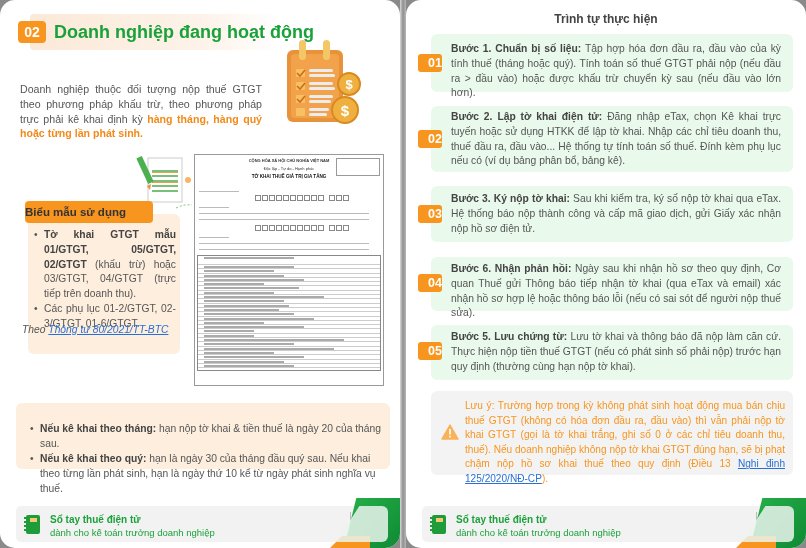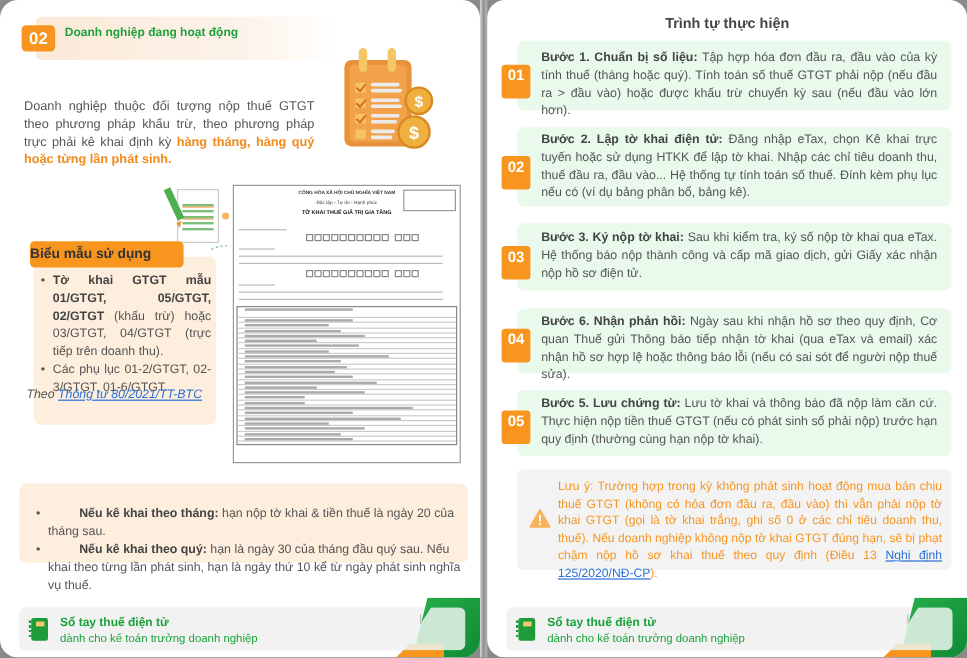--- a/index.html
+++ b/index.html
@@ -11,21 +11,21 @@
   .page-right { left: 406px; width: 400px; }
   .gutter { position: absolute; left: 400px; top: 0; width: 6px; height: 548px;
             background: linear-gradient(to right, #d8d8d8, #8f8f8f 50%, #b8b8b8); }
 
   
   .section-header { position: absolute; left: 18px; top: 14px; height: 36px; width: 262px; }
   .section-header .band { position: absolute; left: 12px; top: 0; width: 250px; height: 36px;
      background: linear-gradient(to right, #fbe9d8, #fdf3ea 70%, rgba(255,255,255,0)); border-radius: 4px; }
   .section-num { position: absolute; left: 0; top: 7px; width: 28px; height: 22px; background: #f7951f;
      color: #fff; font-weight: bold; font-size: 14px; line-height: 22px; text-align: center; border-radius: 4px; }
-  .section-title { position: absolute; left: 36px; top: 8px; color: #1aa23a; font-weight: bold; font-size: 10px; white-space: nowrap; }
+  .section-title { position: absolute; left: 36px; top: 8px; color: #1aa23a; font-weight: bold; font-size: 18px; white-space: nowrap; }
 
   .subheading { position: absolute; left: 20px; top: 64px; color: #f28a1a; font-weight: bold; font-size: 11.5px; white-space: nowrap; }
   .intro { position: absolute; left: 20px; top: 82px; width: 242px; font-size: 10.6px; line-height: 14.8px; color: #555; text-align: justify; }
   .intro .hl { color: #f28a1a; font-weight: bold; }
 
   .calendar-illus { position: absolute; left: 283px; top: 36px; width: 80px; height: 96px; }
 
   .forms-illus { position: absolute; left: 128px; top: 152px; width: 65px; height: 60px; }
 
   .form-card { position: absolute; left: 28px; top: 214px; width: 152px; height: 140px; background: #fdeedd; border-radius: 6px; }
@@ -47,21 +47,21 @@
   .doc-thumb .cells span { display: block; width: 6px; height: 6px; border: 1px solid #888; }
   .doc-thumb .tbl { position: absolute; left: 2px; top: 100px; width: 184px; height: 116px; border: 1px solid #888; }
   .doc-thumb .row { height: 4.3px; border-bottom: 1px solid #ccc; position: relative; }
   .doc-thumb .row::before { content: ""; position: absolute; left: 6px; top: 1px; height: 2px; background: #aaa; width: var(--w, 90px); }
 
   .deadline-card { position: absolute; left: 16px; top: 403px; width: 374px; height: 66px; background: #fdeedd; border-radius: 6px; }
   .tab-deadline { left: 26px; top: 388px; width: 128px; height: 22px; font-size: 12px; line-height: 22px; padding-left: 10px; }
   .deadline-list { position: absolute; left: 30px; top: 421px; width: 356px; font-size: 10.3px; line-height: 15px; color: #555; list-style: none; }
   .deadline-list li { position: relative; padding-left: 10px; }
   .deadline-list li::before { content: "•"; position: absolute; left: 0; top: 0; }
-  .deadline-list b { color: #444; margin-left: 26px; }
+  .deadline-list b { color: #444; }
 
   .footer { position: absolute; top: 506px; width: 370px; height: 36px; background: #f2f2f2; border-radius: 5px; }
   .footer-left { left: 16px; }
   .footer-right { left: 16px; }
   .footer .book-icon { position: absolute; left: 10px; top: 9px; width: 14px; height: 19px; background: #1f9c3a; border-radius: 2px; }
   .footer .book-icon::before { content: ""; position: absolute; left: 4px; top: 3px; width: 7px; height: 4px; background: #f7c873; }
   .footer .book-icon::after { content: ""; position: absolute; left: -2px; top: 2px; width: 2px; height: 15px;
      background: repeating-linear-gradient(to bottom, #1f9c3a 0 2px, transparent 2px 4px); }
   .footer .f-title { position: absolute; left: 34px; top: 8px; color: #1aa23a; font-weight: bold; font-size: 10px; white-space: nowrap; }
   .footer .f-sub { position: absolute; left: 34px; top: 21px; color: #1aa23a; font-size: 9.5px; white-space: nowrap; }
@@ -71,22 +71,22 @@
   .corner-deco .green { position: absolute; right: 0; top: 0; width: 56px; height: 50px; background: linear-gradient(135deg, #27b04a, #0f8a34);
      clip-path: polygon(22% 0, 100% 0, 100% 100%, 0 100%); }
   .corner-deco .orange { position: absolute; left: 0; bottom: 0; width: 40px; height: 12px; background: #f7951f;
      clip-path: polygon(30% 0, 100% 0, 100% 100%, 0 100%); }
   .corner-deco .pale { position: absolute; left: 6px; top: 8px; width: 52px; height: 36px; background: rgba(235,245,238,0.85); border-radius: 0 6px 6px 0;
      clip-path: polygon(45% 0, 100% 0, 100% 100%, 0 100%); }
 
   
   .right-title { position: absolute; left: 0; width: 400px; top: 12px; text-align: center; font-weight: bold; font-size: 12px; color: #444; }
   .step { position: absolute; left: 25px; width: 362px; background: #e9f9ec; border-radius: 6px; }
-  .step-num { position: absolute; left: -13px; width: 24px; height: 28px; background: #f7951f; border-radius: 3px;
-     color: #fff; font-weight: bold; font-size: 12.5px; line-height: 18px; text-align: center; }
+  .step-num { position: absolute; left: -13px; width: 24px; height: 18px; background: #f7951f; border-radius: 3px;
+     color: #fff; font-weight: bold; font-size: 12.5px; line-height: 18px; text-align: right; }
   .step-text { position: absolute; left: 20px; right: 12px; font-size: 10.3px; line-height: 14.8px; color: #555; text-align: justify; }
   .step-text b { color: #444; }
 
   .note { position: absolute; left: 25px; top: 391px; width: 362px; height: 84px; background: #f3f3f3; border-radius: 6px; }
   .note .warn { position: absolute; left: 10px; top: 33px; width: 18px; height: 16px; }
   .note .note-text { position: absolute; left: 34px; top: 8px; width: 320px; font-size: 10.1px; line-height: 14.6px; color: #f7951f; text-align: justify; }
   .note .note-text a { color: #2a6fd6; text-decoration: underline; }
 </style>
 </head>
 <body>

